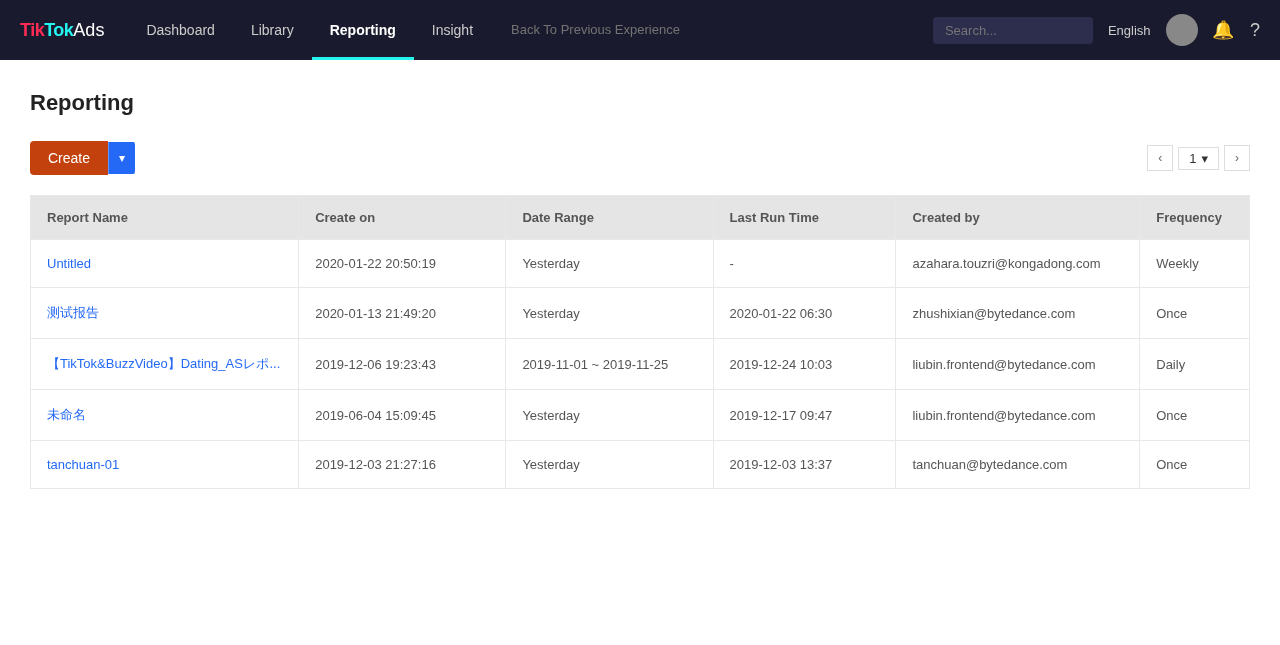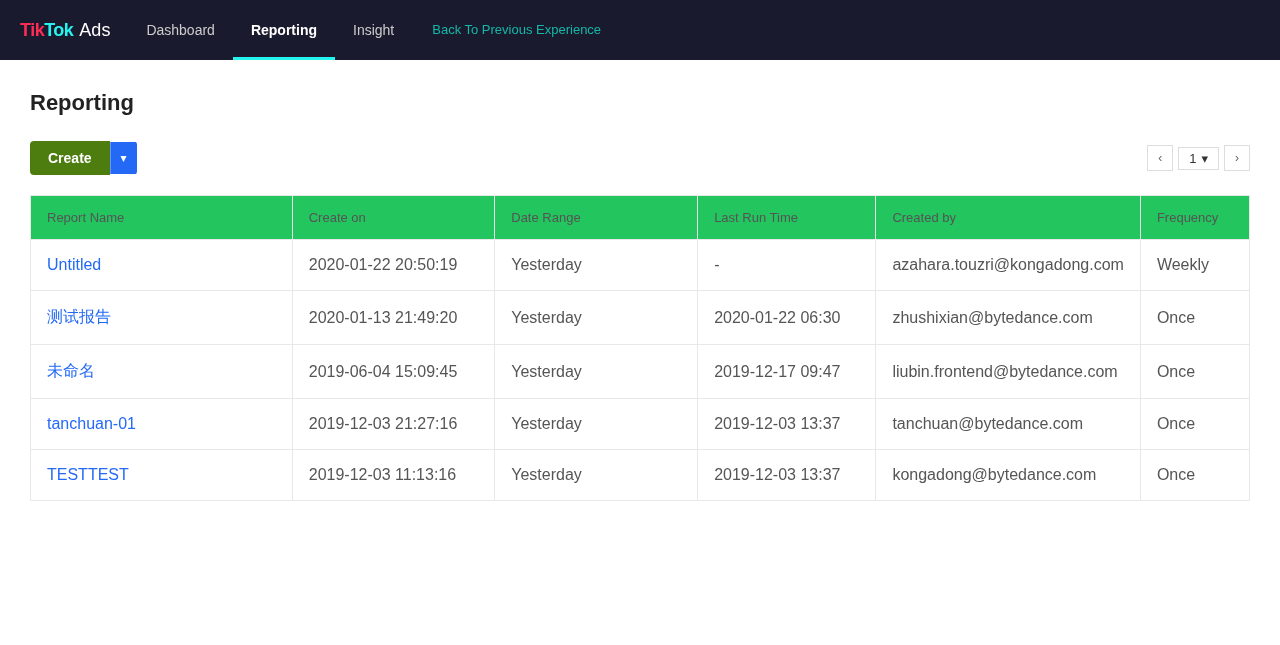--- a/index.html
+++ b/index.html
@@ -10,22 +10,21 @@
       background: #1a1a2e;
       height: 60px;
       display: flex;
       align-items: center;
       padding: 0 20px;
       gap: 0;
     }
     .logo {
       display: flex;
       align-items: center;
-      gap: 6px;
-      margin-right: 18px;
+      margin-right: 24px;
       justify-content: center;
     }
     .logo-tiktok {
       color: #fff;
       font-weight: 700;
       font-size: 18px;
       letter-spacing: -0.5px;
     }
     .logo-tiktok span { color: #25f4ee; }
     .logo-ads {
@@ -57,21 +56,21 @@
     .nav-item.active::after {
       content: '';
       position: absolute;
       bottom: 0;
       left: 0;
       right: 0;
       height: 3px;
       background: #25f4ee;
     }
     .nav-back {
-      color: #14b8a6;
+      color: #737373;
       font-size: 13px;
       padding: 0 20px;
       cursor: pointer;
       line-height: 1.3;
       text-align: center;
     }
     .nav-right {
       display: flex;
       align-items: center;
       gap: 15px;
@@ -122,26 +121,26 @@
       margin-bottom: 20px;
     }
     .create-btn {
       display: flex;
       align-items: center;
       gap: 0;
       border-radius: 4px;
       overflow: hidden;
     }
     .create-btn-main {
-      background: #4d7c0f;
+      background: #c2410c;
       color: #fff;
       border: none;
       padding: 9px 18px;
       font-size: 14px;
-      font-weight: 700;
+      font-weight: 400;
       cursor: pointer;
     }
     .create-btn-arrow {
       background: #2369f6;
       color: #fff;
       border: none;
       border-left: 1px solid rgba(255,255,255,0.3);
       padding: 9px 10px;
       cursor: pointer;
       font-size: 12px;
@@ -173,36 +172,36 @@
       gap: 5px;
     }
 
     
     .report-table {
       width: 100%;
       border-collapse: collapse;
       border: 1px solid #e8e8e8;
     }
     .report-table thead th {
-      background: #22c55e;
+      background: #e5e5e5;
       padding: 14px 16px;
       text-align: left;
-      font-weight: 400;
+      font-weight: 700;
       font-size: 13px;
       color: #555;
       border-bottom: 1px solid #e8e8e8;
       border-right: 1px solid #e8e8e8;
     }
     .report-table thead th:last-child { border-right: none; }
     .report-table tbody tr {
       border-bottom: 1px solid #e8e8e8;
     }
     .report-table tbody td {
       padding: 16px 16px;
-      font-size: 16px;
+      font-size: 13px;
       color: #555;
       border-right: 1px solid #e8e8e8;
       vertical-align: middle;
     }
     .report-table tbody td:last-child { border-right: none; }
     .report-link {
       color: #2369f6;
       cursor: pointer;
       text-decoration: none;
     }
@@ -220,23 +219,31 @@
 
 <nav class="topnav">
   <div class="logo">
     <span class="logo-tiktok">
       <span style="color:#fe2c55;">Tik</span><span style="color:#25f4ee;">Tok</span>
     </span>
     <span class="logo-ads">Ads</span>
   </div>
   <div class="nav-links">
     <a class="nav-item">Dashboard</a>
+    <a class="nav-item">Library</a>
     <a class="nav-item active">Reporting</a>
     <a class="nav-item">Insight</a>
     <div class="nav-back">Back To Previous Experience</div>
+  </div>
+  <div class="nav-right">
+    <input class="nav-search" type="text" placeholder="Search..." style="">
+    <span class="nav-lang">English</span>
+    <div class="nav-avatar"></div>
+    <span class="nav-icon">🔔</span>
+    <span class="nav-icon">?</span>
   </div>
 </nav>
 
 <div class="main-content">
   <h1 class="page-title">Reporting</h1>
 
   <div class="toolbar">
     <div class="create-btn">
       <button class="create-btn-main">Create</button>
       <button class="create-btn-arrow">▾</button>
@@ -273,38 +280,38 @@
         </tr>
         <tr>
           <td class="col-name"><a class="report-link">测试报告</a></td>
           <td class="col-created">2020-01-13 21:49:20</td>
           <td class="col-daterange">Yesterday</td>
           <td class="col-lastrun">2020-01-22 06:30</td>
           <td class="col-createdby">zhushixian@bytedance.com</td>
           <td class="col-frequency">Once</td>
         </tr>
         <tr>
+          <td class="col-name"><a class="report-link">【TikTok&amp;BuzzVideo】Dating_ASレポ...</a></td>
+          <td class="col-created">2019-12-06 19:23:43</td>
+          <td class="col-daterange">2019-11-01 ~ 2019-11-25</td>
+          <td class="col-lastrun">2019-12-24 10:03</td>
+          <td class="col-createdby">liubin.frontend@bytedance.com</td>
+          <td class="col-frequency">Daily</td>
+        </tr>
+        <tr>
           <td class="col-name"><a class="report-link">未命名</a></td>
           <td class="col-created">2019-06-04 15:09:45</td>
           <td class="col-daterange">Yesterday</td>
           <td class="col-lastrun">2019-12-17 09:47</td>
           <td class="col-createdby">liubin.frontend@bytedance.com</td>
           <td class="col-frequency">Once</td>
         </tr>
         <tr>
           <td class="col-name"><a class="report-link">tanchuan-01</a></td>
           <td class="col-created">2019-12-03 21:27:16</td>
           <td class="col-daterange">Yesterday</td>
           <td class="col-lastrun">2019-12-03 13:37</td>
           <td class="col-createdby">tanchuan@bytedance.com</td>
           <td class="col-frequency">Once</td>
         </tr>
-        <tr>
-          <td class="col-name"><a class="report-link">TESTTEST</a></td>
-          <td class="col-created">2019-12-03 11:13:16</td>
-          <td class="col-daterange">Yesterday</td>
-          <td class="col-lastrun">2019-12-03 13:37</td>
-          <td class="col-createdby">kongadong@bytedance.com</td>
-          <td class="col-frequency">Once</td>
-        </tr>
       </tbody>
   </table>
 </div>
 
 </body></html>

